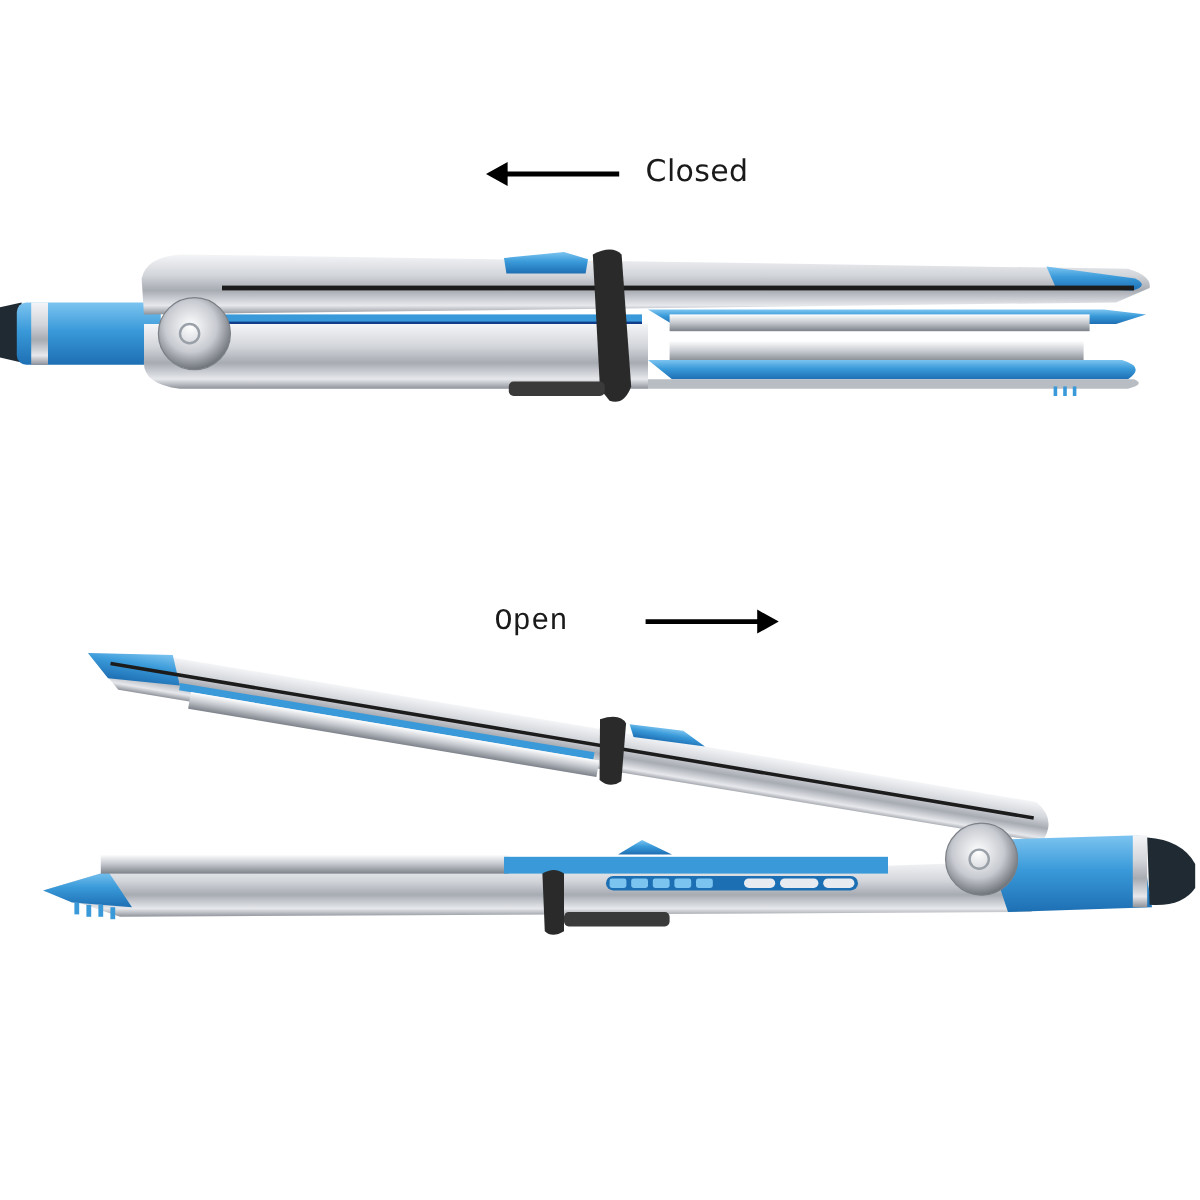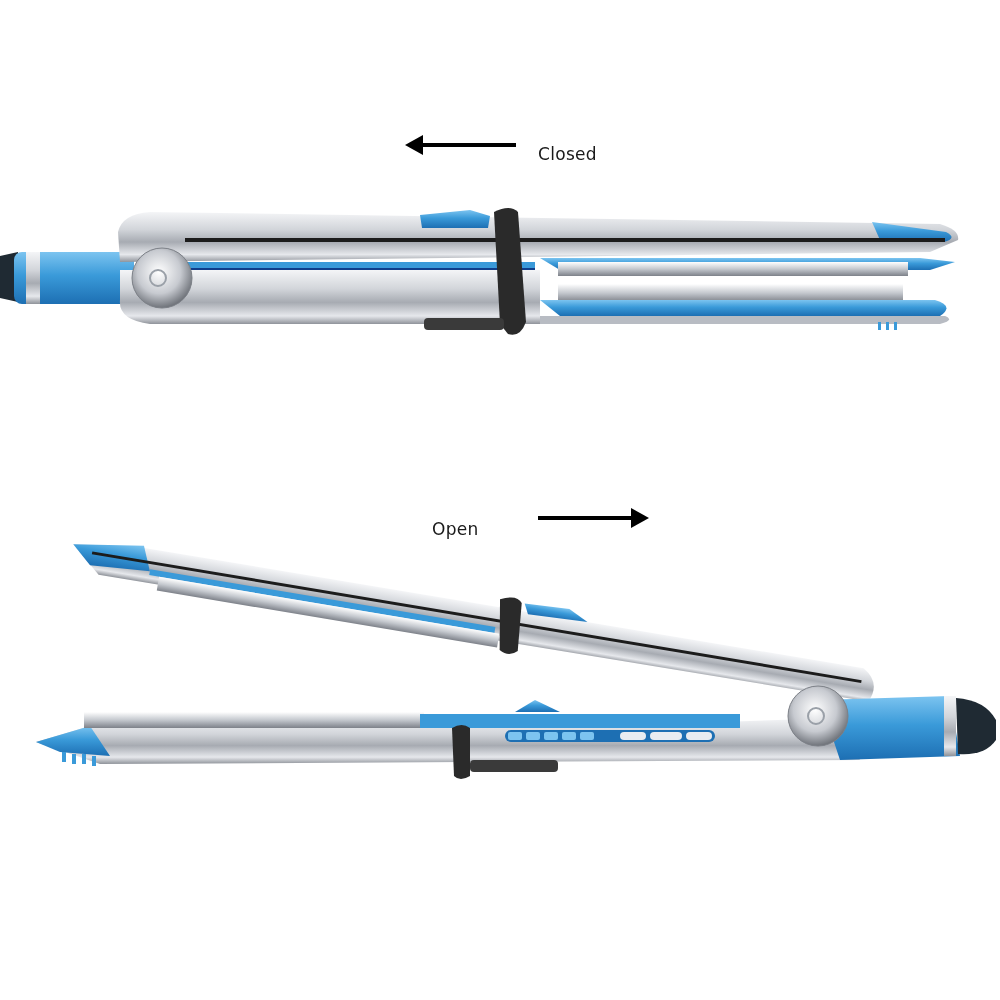--- a/index.html
+++ b/index.html
@@ -1,32 +1,32 @@
 <!DOCTYPE html>
 <html><head>
 <meta charset="utf-8">
 <style>
   html, body { margin: 0; padding: 0; background: #ffffff; }
   body { width: 1000px; height: 1000px; position: relative; overflow: hidden; font-family: "DejaVu Sans", sans-serif; }
-  .label { position: absolute; font-size: 17px; color: #1a1a1a; letter-spacing: 0.3px; margin-top: 16px; }
+  .label { position: absolute; font-size: 25px; color: #1a1a1a; letter-spacing: 0.3px; }
   .arrow { position: absolute; }
   svg.product { position: absolute; left: 0; top: 0; }
 </style>
 </head>
 <body>
 
 <div class="arrow" style="left:405px;top:133px;">
   <svg width="112" height="24" viewBox="0 0 112 24">
     <line x1="16" y1="12" x2="111" y2="12" stroke="#000" stroke-width="4"></line>
     <polygon points="0,12 18,2 18,22" fill="#000"></polygon>
   </svg>
 </div>
 <div class="label" style="left:538px;top:128px;">Closed</div>
 
-<div class="label" style="left:432px;top:503px;">Open</div>
+<div class="label" style="left:412px;top:503px;font-family:Liberation Mono, monospace;">Open</div>
 <div class="arrow" style="left:537px;top:506px;">
   <svg width="112" height="24" viewBox="0 0 112 24">
     <line x1="1" y1="12" x2="96" y2="12" stroke="#000" stroke-width="4"></line>
     <polygon points="112,12 94,2 94,22" fill="#000"></polygon>
   </svg>
 </div>
 
 <svg class="product" width="1000" height="1000" viewBox="0 0 1000 1000">
   <defs>
     <linearGradient id="chromeV" x1="0" y1="0" x2="0" y2="1">

